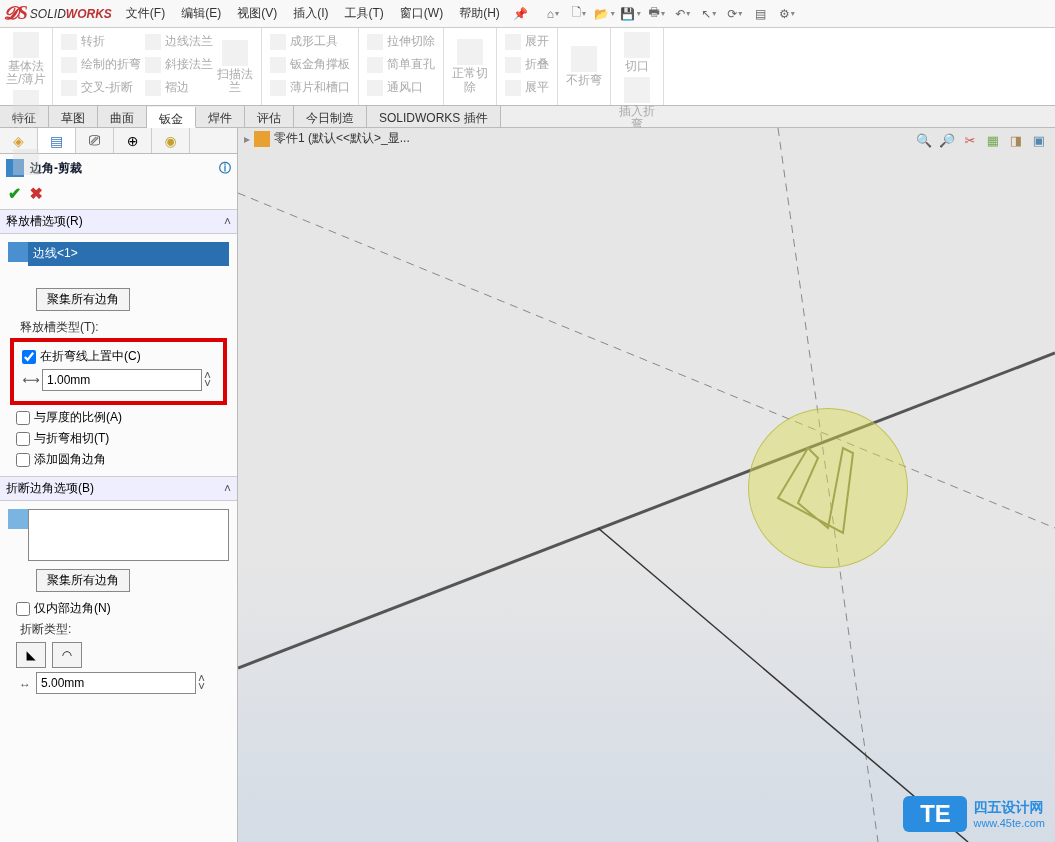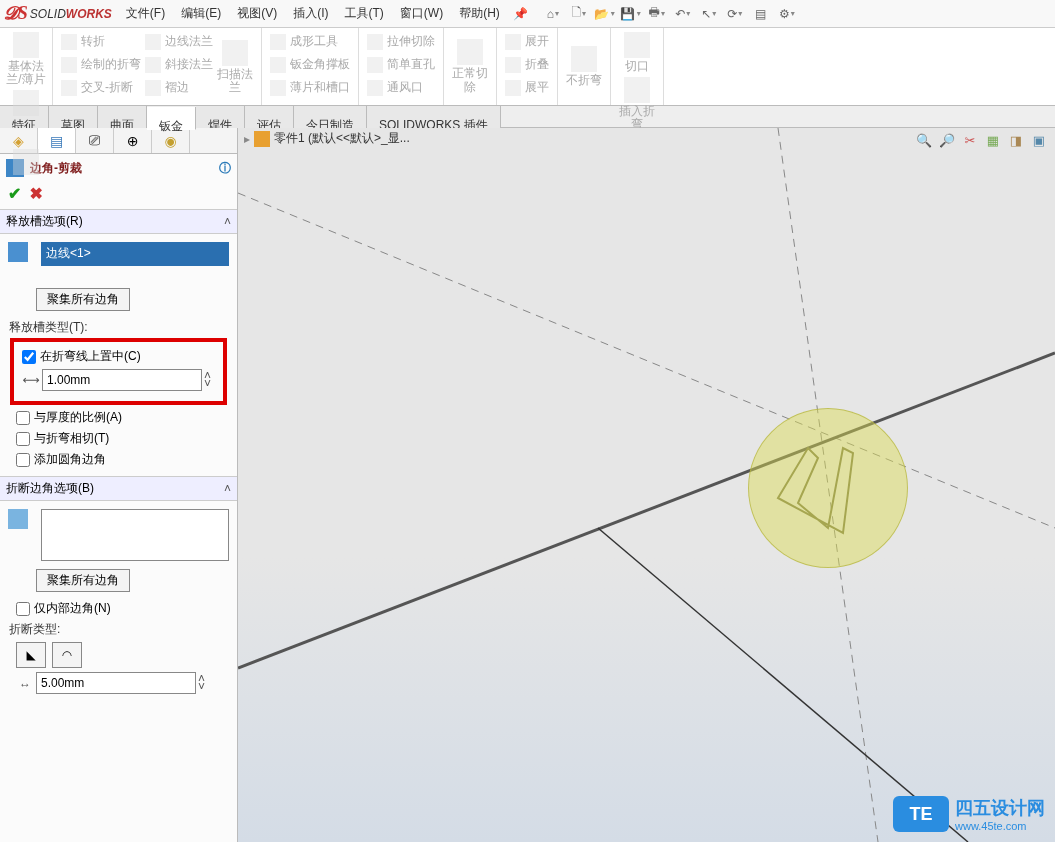--- a/index.html
+++ b/index.html
@@ -21,48 +21,48 @@
 .rgroup { border-right: 1px solid #ddd; padding: 2px 6px; display:flex; flex-direction:column; justify-content:flex-start; }
 .rgroup.large { flex-direction: column; }
 .rbtn-large { display:flex; flex-direction:column; align-items:center; justify-content:center; width:40px; color:#aaa; text-align:center; line-height:1.1; padding:2px 0; height:74px;}
 .rbtn-large .ico { width:26px; height:26px; margin-bottom:2px; background:#ddd; opacity:0.4;}
 .rbtn-small { display:flex; align-items:center; color:#aaa; padding:1px 2px; height:23px; gap:4px; white-space:nowrap;}
 .rbtn-small .ico { width:16px; height:16px; background:#ddd; opacity:0.4;}
 .rcol { display:flex; flex-direction:column; }
 
 
 .tabs { display:flex; height:22px; background:#eee; border-bottom:1px solid #bbb; }
-.tab { padding:11px 12px; border-right:1px solid #bbb; background:#e8e8e8; color:#333; cursor:pointer;}
+.tab { padding:4px 12px; border-right:1px solid #bbb; background:#e8e8e8; color:#333; cursor:pointer;}
 .tab.active { background:#fff; font-weight:normal; position:relative; top:1px; border-bottom:1px solid #fff; }
 
 
 .content { display:flex; height: calc(842px - 28px - 78px - 22px); }
 .sidebar { width: 238px; border-right:1px solid #bbb; background:#fbfbfb; display:flex; flex-direction:column; overflow:hidden;}
 .side-tabs { display:flex; height:26px; border-bottom:1px solid #bbb; background:#f4f4f4;}
 .side-tab { width:38px; display:flex; align-items:center; justify-content:center; border-right:1px solid #ccc; cursor:pointer;}
 .side-tab.active { background:#fff;}
 .side-tab .glyph { font-size:14px; }
 
 .feature-header { display:flex; align-items:center; padding:4px 6px; height:28px; }
 .feature-header .fico { width:18px; height:18px; background:#3d86c6; margin-right:6px;}
-.feature-header .title { font-weight:bold; color:#7f1d1d; flex:1;}
+.feature-header .title { font-weight:bold; color:#0f172a; flex:1;}
 .feature-header .help { color:#2a7ab8; font-weight:bold; cursor:pointer;}
 .ok-cancel { display:flex; gap:8px; padding:2px 8px 6px; }
 .ok { color:#1a9b1a; font-size:16px; font-weight:bold; cursor:pointer;}
 .cancel { color:#c33; font-size:16px; font-weight:bold; cursor:pointer;}
 
 .group-header { background:#eef; border-top:1px solid #ccc; border-bottom:1px solid #ccc; padding:3px 6px; display:flex; justify-content:space-between; align-items:center;}
 .group-header .exp { color:#555; cursor:pointer;}
 .group-body { padding:4px 8px; }
-.selbox { display:flex; align-items:flex-start; gap:13px; margin:4px 0;}
+.selbox { display:flex; align-items:flex-start; gap:0; margin:4px 0;}
 .selbox .pick { width:20px; height:20px; background:#4a90d0; display:inline-block;}
 .sel-input { flex:1; height:24px; background:#fff; border:1px solid #2a6fb0; color:#fff; background:#2a6fb0; padding:2px 4px;}
 .sel-input-empty { flex:1; height:52px; background:#fff; border:1px solid #888; }
 .btn { display:inline-block; padding:2px 10px; border:1px solid #888; background:#f4f4f4; cursor:pointer; margin:4px 0 4px 28px;}
-.lbl { margin:4px 0 2px 1px; color:#333;}
+.lbl { margin:4px 0 2px 12px; color:#333;}
 .selectbox { width: 180px; height:20px; border:1px solid #888; background:#f0f0f0; padding:1px 4px; margin-left:6px; display:flex; justify-content:space-between; align-items:center;}
 .selectbox::after { content:"⌄"; color:#555; }
 .check { display:flex; align-items:center; gap:4px; margin:4px 0 4px 8px;}
 .check input { width:14px; height:14px;}
 .spinbox { display:flex; align-items:center; margin:4px 0 4px 8px; gap:2px;}
 .spinbox .picon { width:18px; height:18px; display:flex; align-items:center; justify-content:center; color:#555;}
 .spinbox input { width:160px; height:22px; border:1px solid #888; padding:2px 4px;}
 .spinbox .arrows { display:flex; flex-direction:column; font-size:8px; line-height:8px; color:#555; cursor:pointer;}
 
 .highlight-box { border:4px solid #d00; padding:2px 0 6px; margin:2px;}
@@ -76,23 +76,23 @@
 .breadcrumb .tri { color:#888;}
 .breadcrumb .pico { width:16px; height:16px; background:#e8a030;}
 .vp-tools { position:absolute; top:2px; right:6px; display:flex; gap:3px;}
 .vp-tools .vt { width:20px; height:20px; border:1px solid transparent; display:flex; align-items:center; justify-content:center; font-size:13px; cursor:pointer;}
 
 
 .hi-circle { position:absolute; width:160px; height:160px; border-radius:50%; background:rgba(220,220,80,0.45); border:1px solid rgba(180,180,60,0.7);}
 
 
 .watermark { position:absolute; right:10px; bottom:10px; display:flex; align-items:center; gap:6px;}
-.watermark .logo-te { width:56px; height:36px; background:#2a8de0; border-radius:6px; color:#fff; font-weight:bold; font-size:18px; display:flex; align-items:center; justify-content:center;}
+.watermark .logo-te { width:64px; height:36px; background:#2a8de0; border-radius:6px; color:#fff; font-weight:bold; font-size:24px; display:flex; align-items:center; justify-content:center;}
 .watermark .wtxt { display:flex; flex-direction:column; }
-.watermark .wtxt .l1 { font-size:18px; color:#2a8de0; font-weight:bold;}
+.watermark .wtxt .l1 { font-size:14px; color:#2a8de0; font-weight:bold;}
 .watermark .wtxt .l2 { font-size:11px; color:#2a8de0;}
 
 svg.lines { position:absolute; top:0; left:0; width:100%; height:100%; }
 </style>
 </head>
 <body>
 
 <div class="menubar">
   <div class="logo">
     <span class="logo-icon">𝓓S</span>

